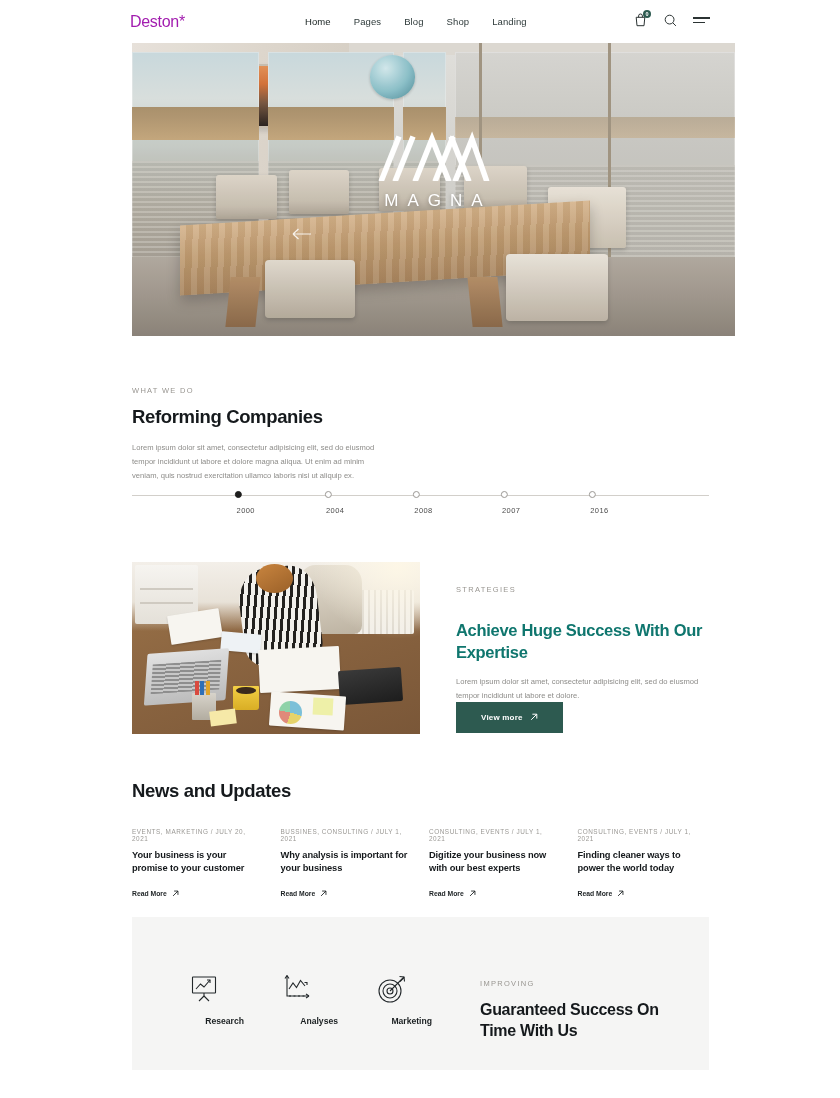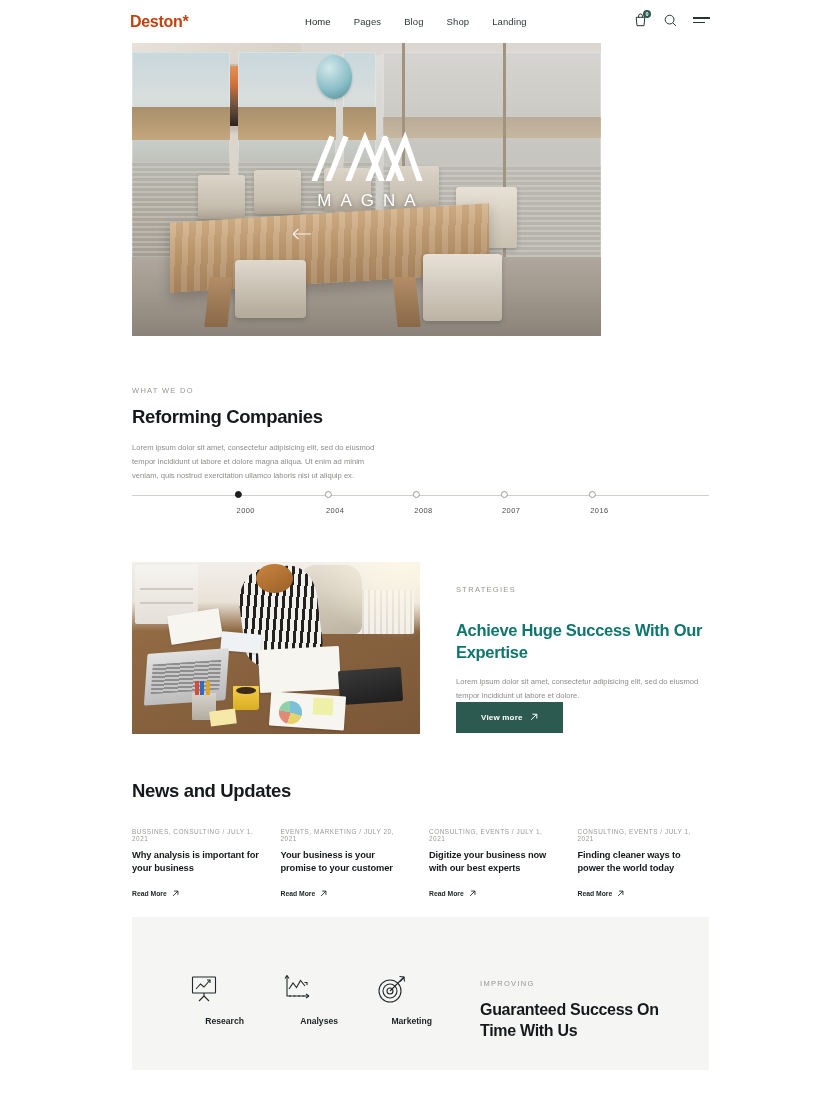--- a/index.html
+++ b/index.html
@@ -13,21 +13,21 @@
   }
   .page { position:relative; width:840px; height:1098px; }
 
   
   .header {
     position:absolute; left:0; top:0; width:840px; height:43px;
     background:#fff;
   }
   .logo {
     position:absolute; left:130px; top:13px;
-    font-size:16px; font-weight:700; letter-spacing:-0.3px; color:#c2410c;
+    font-size:16px; font-weight:400; letter-spacing:-0.3px; color:#a21caf;
   }
   .nav { position:absolute; left:305px; top:16px; display:flex; gap:23px; }
   .nav-item {
     font-size:9.5px; color:#2f3b3b; letter-spacing:0.1px;
     padding-bottom:17px; cursor:pointer; position:relative; white-space:nowrap;
   }
   .nav-item.active { color:#16201f; }
   .nav-item.active::after {
     content:""; position:absolute; left:0; bottom:0; width:100%; height:1px;
     background:#2d5a50;
@@ -44,21 +44,21 @@
     background:#2d5a50; color:#fff;
     font-size:5.5px; line-height:8px; text-align:center; font-weight:700;
   }
   .burger { width:17px; display:flex; flex-direction:column; gap:3px; cursor:pointer; }
   .burger i { display:block; height:1.3px; background:#2b3333; }
   .burger i:first-child { width:100%; }
   .burger i:last-child { width:72%; }
 
   
   .hero {
-    position:absolute; left:132px; top:43px; width:469px; height:293px;
+    position:absolute; left:132px; top:43px; width:603px; height:293px;
     overflow:hidden; background:#b9b3aa;
   }
   .hero-photo { position:absolute; inset:0; }
   
   .wall {
     position:absolute; left:0; top:0; width:36%; height:100%;
     background:linear-gradient(105deg,#efeae2 0%,#e4ded4 45%,#d8d2c7 100%);
   }
   .art {
     position:absolute; left:4.5%; top:7%; width:20.5%; height:22%;
@@ -485,33 +485,33 @@
       </svg>
     </button>
   </div>
 
   <div class="news">
     <h2>News and Updates</h2>
 
     <div class="news-grid">
 
       <div>
-        <div class="meta">BUSSINES, CONSULTING / JULY 1, 2021</div>
-        <div class="ntitle">Why analysis is important for your business</div>
+        <div class="meta">EVENTS, MARKETING / JULY 20, 2021</div>
+        <div class="ntitle">Your business is your promise to your customer</div>
         <div class="rmore">
           <span>Read More</span>
           <svg width="7" height="7" viewBox="0 0 8 8" fill="none" stroke="#1d2224" stroke-width="1">
             <path d="M1.2 6.8L6.8 1.2M2.4 1.2h4.4v4.4"></path>
           </svg>
         </div>
       </div>
 
       <div>
-        <div class="meta">EVENTS, MARKETING / JULY 20, 2021</div>
-        <div class="ntitle">Your business is your promise to your customer</div>
+        <div class="meta">BUSSINES, CONSULTING / JULY 1, 2021</div>
+        <div class="ntitle">Why analysis is important for your business</div>
         <div class="rmore">
           <span>Read More</span>
           <svg width="7" height="7" viewBox="0 0 8 8" fill="none" stroke="#1d2224" stroke-width="1">
             <path d="M1.2 6.8L6.8 1.2M2.4 1.2h4.4v4.4"></path>
           </svg>
         </div>
       </div>
 
       <div>
         <div class="meta">CONSULTING, EVENTS / JULY 1, 2021</div>

